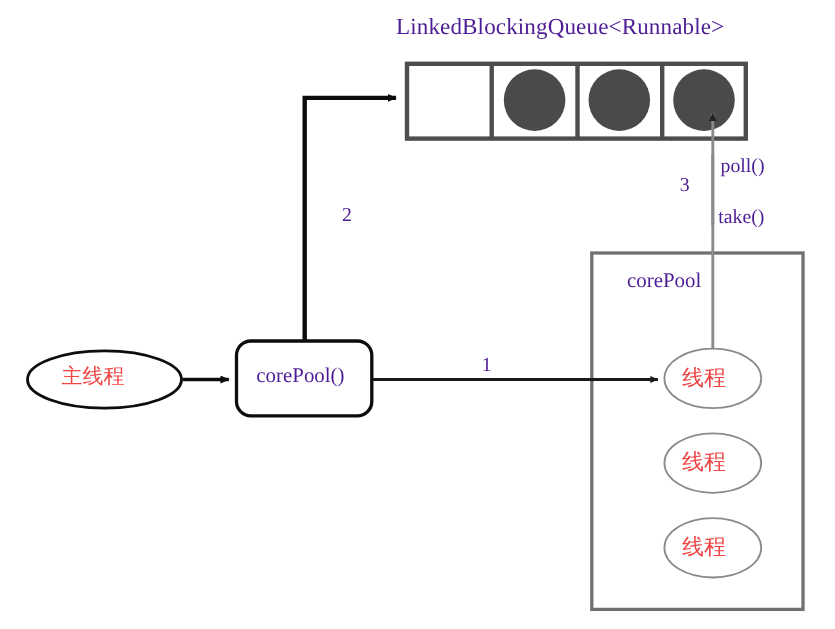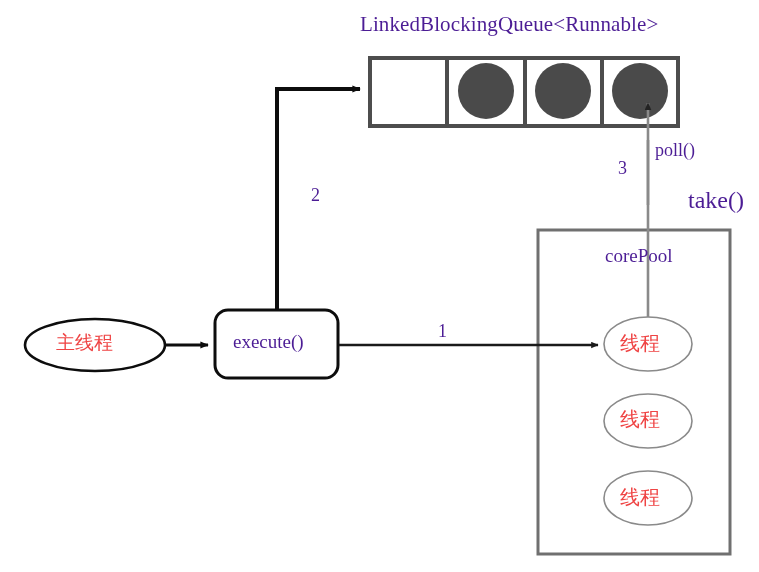--- a/index.html
+++ b/index.html
@@ -33,34 +33,33 @@
     font-family: "DejaVu Sans", "Liberation Sans", sans-serif;
     color: #ef4444;
   }
   #queue-title {
     left: 360px;
     top: 14px;
     font-size: 21px;
     letter-spacing: 0.1px;
   }
   #corepool-label {
-    left: 605px;
+    left: 570px;
     top: 246px;
     font-size: 19px;
   }
   #label-poll {
     left: 655px;
     top: 141px;
     font-size: 18px;
   }
   #label-take {
     left: 653px;
     top: 188px;
-    font-size: 24px;
-    margin-left: 35px;
+    font-size: 18px;
   }
   #label-num-3 {
     left: 618px;
     top: 159px;
     font-size: 18px;
   }
   #label-num-2 {
     left: 311px;
     top: 186px;
     font-size: 18px;
@@ -163,21 +162,21 @@
   <div class="lbl" id="label-poll">poll()</div>
 
   <div class="lbl" id="label-take">take()</div>
 
   <div class="lbl" id="label-num-3">3</div>
 
   <div class="lbl" id="label-num-2">2</div>
 
   <div class="lbl" id="label-num-1">1</div>
 
-  <div class="lbl" id="execute-label">execute()</div>
+  <div class="lbl" id="execute-label">corePool()</div>
 
   <div class="lbl lbl-cn" id="main-thread-label">主线程</div>
 
   <div class="lbl lbl-cn thread-label" id="thread-label-0">线程</div>
 
   <div class="lbl lbl-cn thread-label" id="thread-label-1">线程</div>
 
   <div class="lbl lbl-cn thread-label" id="thread-label-2">线程</div>
 
 </div>

